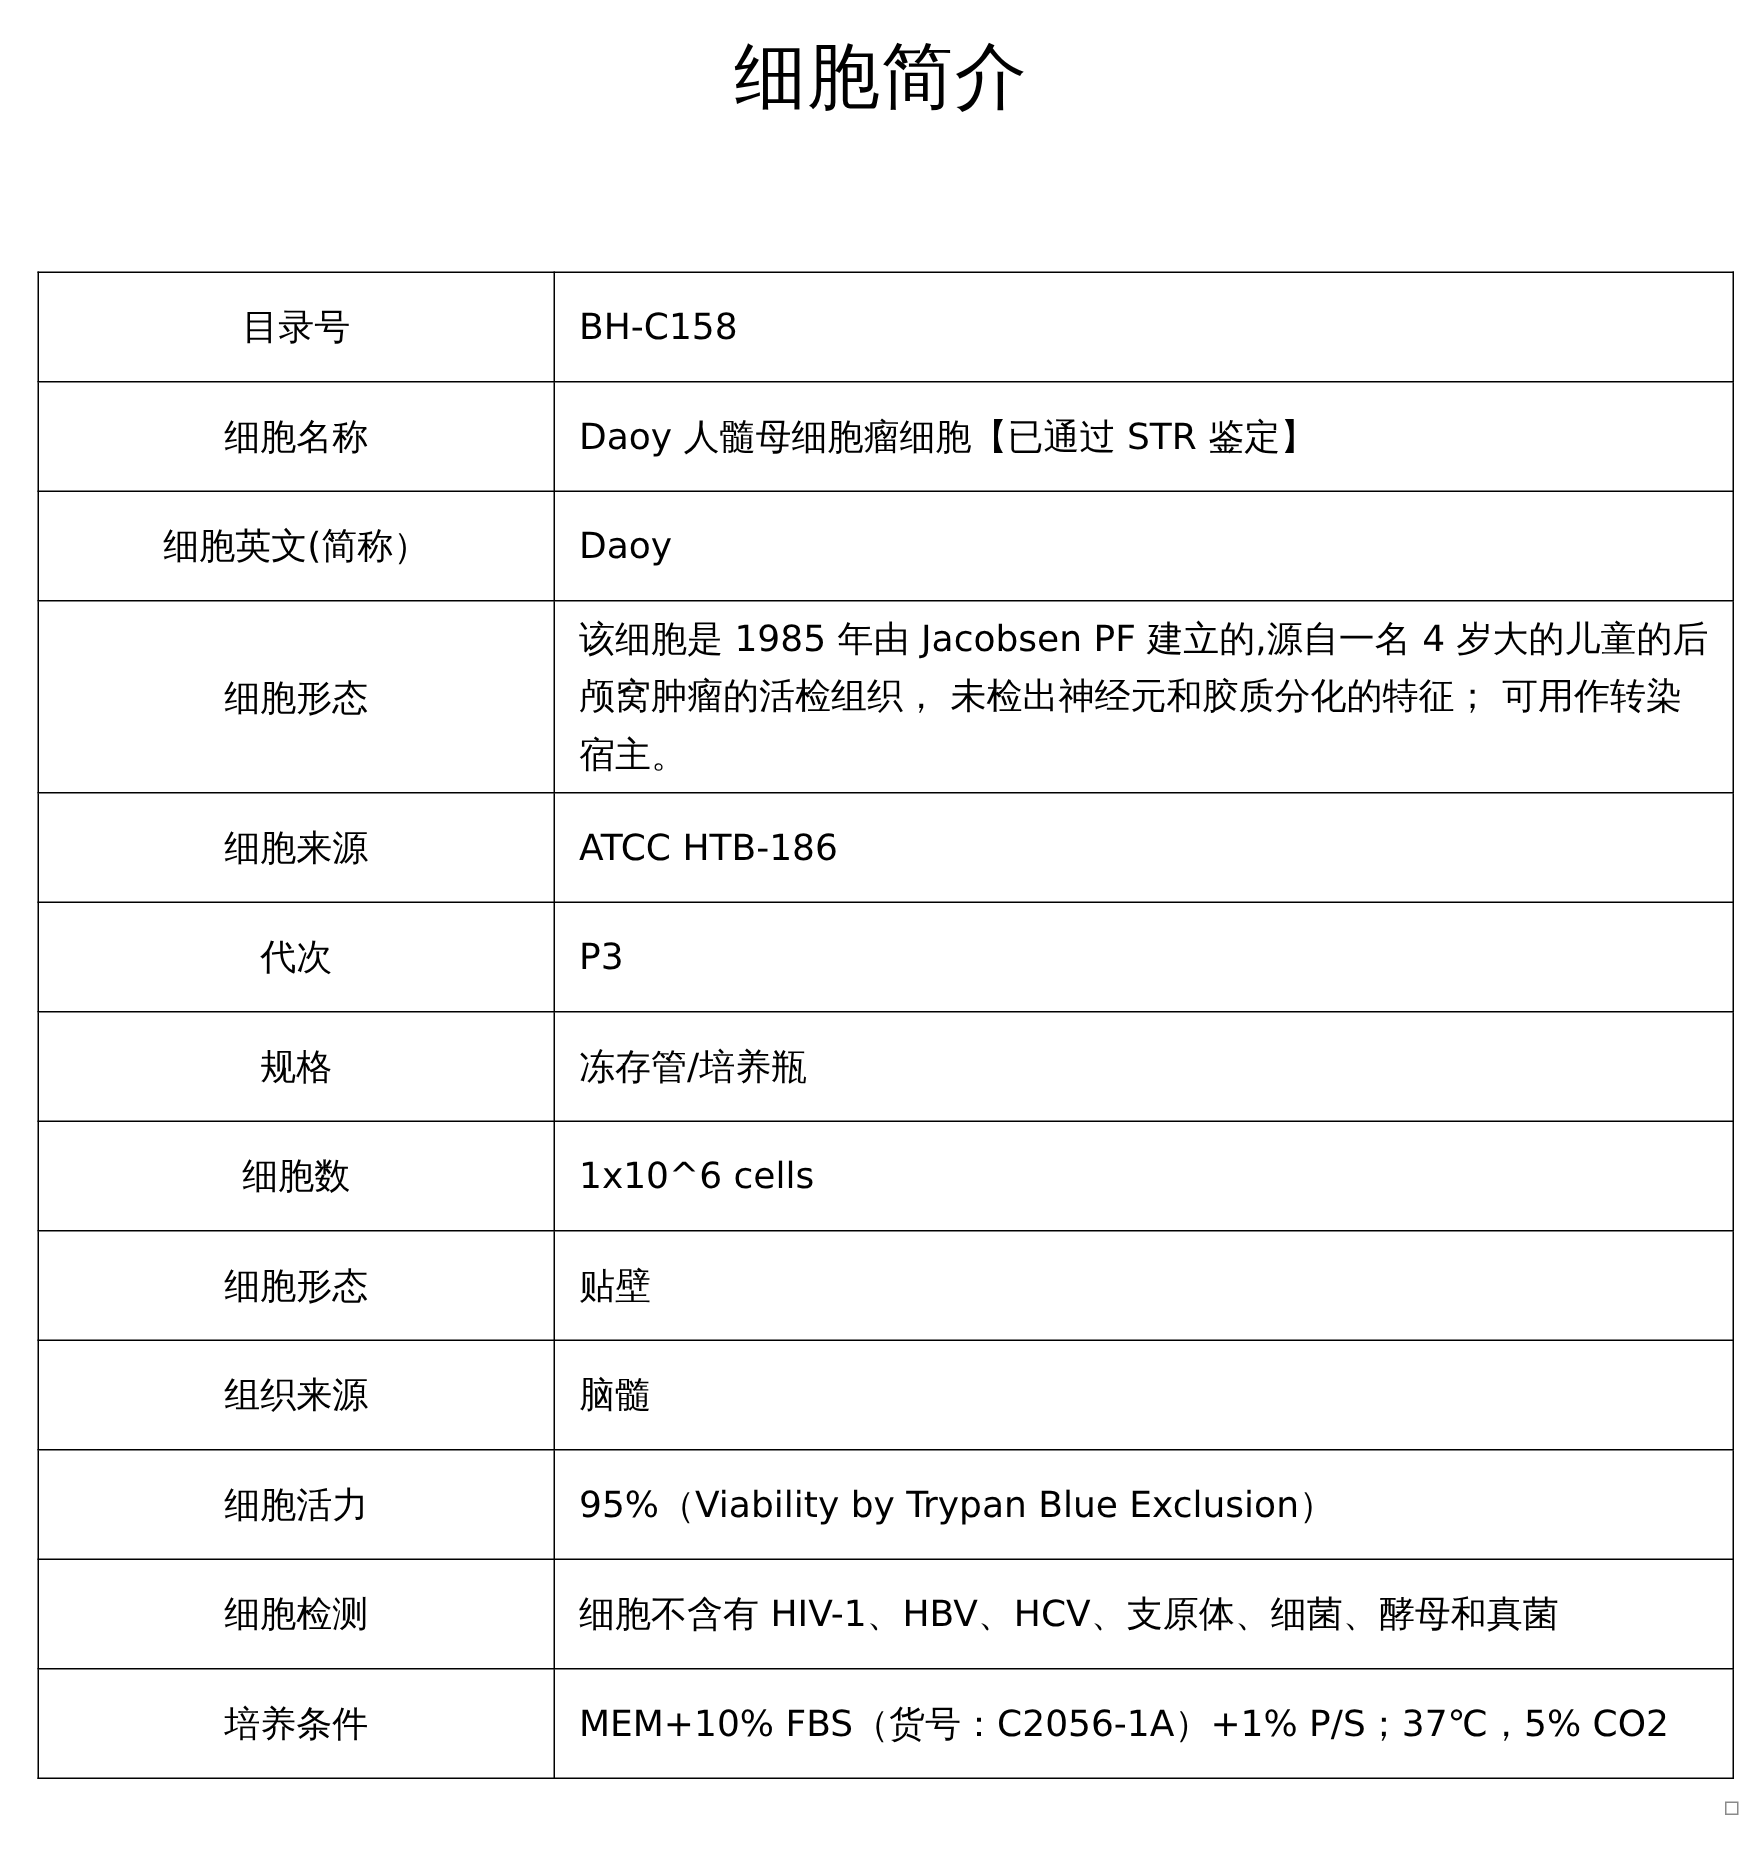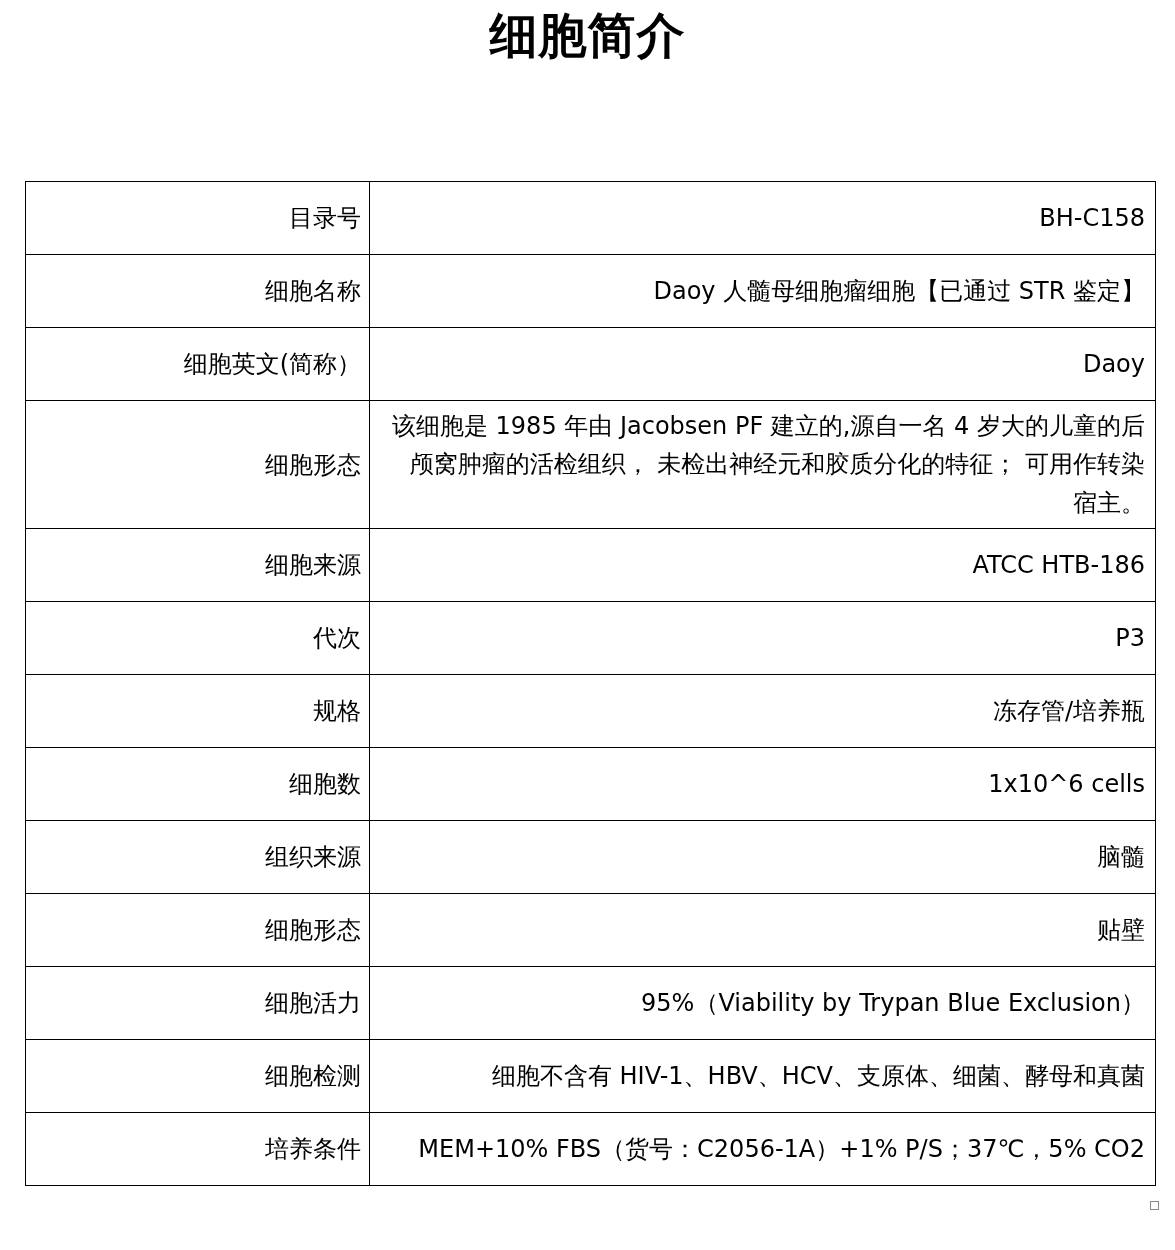--- a/index.html
+++ b/index.html
@@ -10,45 +10,44 @@
     width: 1175px;
     height: 1250px;
     background: #ffffff;
     position: relative;
     overflow: hidden;
     color: #000000;
     font-family: "DejaVu Sans", "Liberation Sans", sans-serif;
   }
   .page-title {
     position: absolute;
-    top: 8px;
+    top: 24px;
     left: 0;
     width: 100%;
     margin: 0;
     text-align: center;
     font-family: "DejaVu Serif", "Liberation Serif", serif;
-    font-weight: 700;
+    font-weight: 400;
     font-size: 48px;
     line-height: 1.15;
     letter-spacing: 1px;
   }
   table.info-table {
     position: absolute;
     left: 25px;
     top: 181px;
     width: 1131px;
     border-collapse: collapse;
     table-layout: fixed;
   }
   table.info-table td {
     border: 1px solid #000000;
     font-size: 24px;
     vertical-align: middle;
     word-break: break-word;
-    text-align: right;
   }
   td.label-cell {
     width: 327px;
     text-align: center;
     padding: 4px 8px;
   }
   td.value-cell {
     text-align: left;
     padding: 6px 10px 6px 16px;
     line-height: 1.6;
@@ -104,26 +103,26 @@
     </tr>
     <tr class="std">
       <td class="label-cell">规格</td>
       <td class="value-cell">冻存管/培养瓶</td>
     </tr>
     <tr class="std">
       <td class="label-cell">细胞数</td>
       <td class="value-cell">1x10^6 cells</td>
     </tr>
     <tr class="std">
+      <td class="label-cell">细胞形态</td>
+      <td class="value-cell">贴壁</td>
+    </tr>
+    <tr class="std">
       <td class="label-cell">组织来源</td>
       <td class="value-cell">脑髓</td>
-    </tr>
-    <tr class="std">
-      <td class="label-cell">细胞形态</td>
-      <td class="value-cell">贴壁</td>
     </tr>
     <tr class="std">
       <td class="label-cell">细胞活力</td>
       <td class="value-cell">95%（Viability by Trypan Blue Exclusion）</td>
     </tr>
     <tr class="std">
       <td class="label-cell">细胞检测</td>
       <td class="value-cell">细胞不含有 HIV-1、HBV、HCV、支原体、细菌、酵母和真菌</td>
     </tr>
     <tr class="std">

